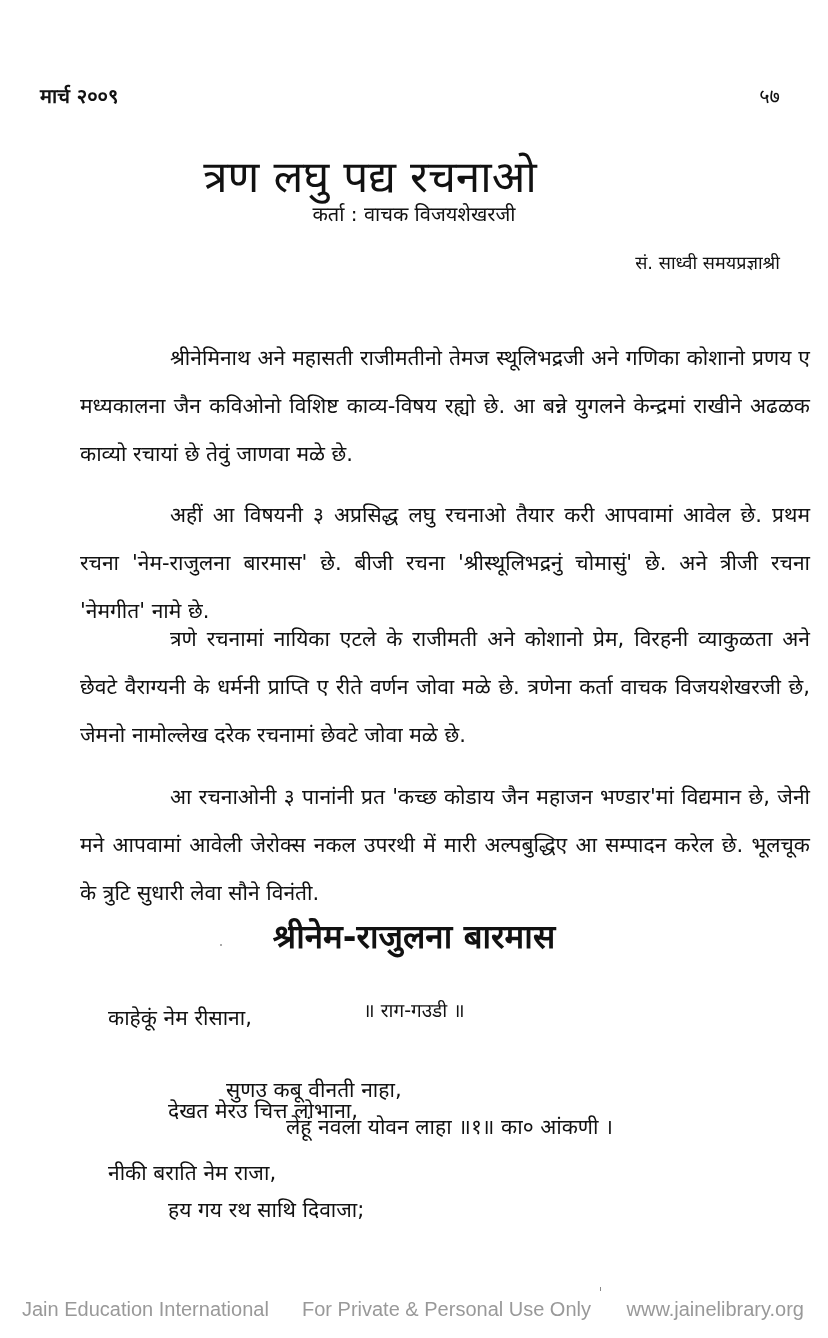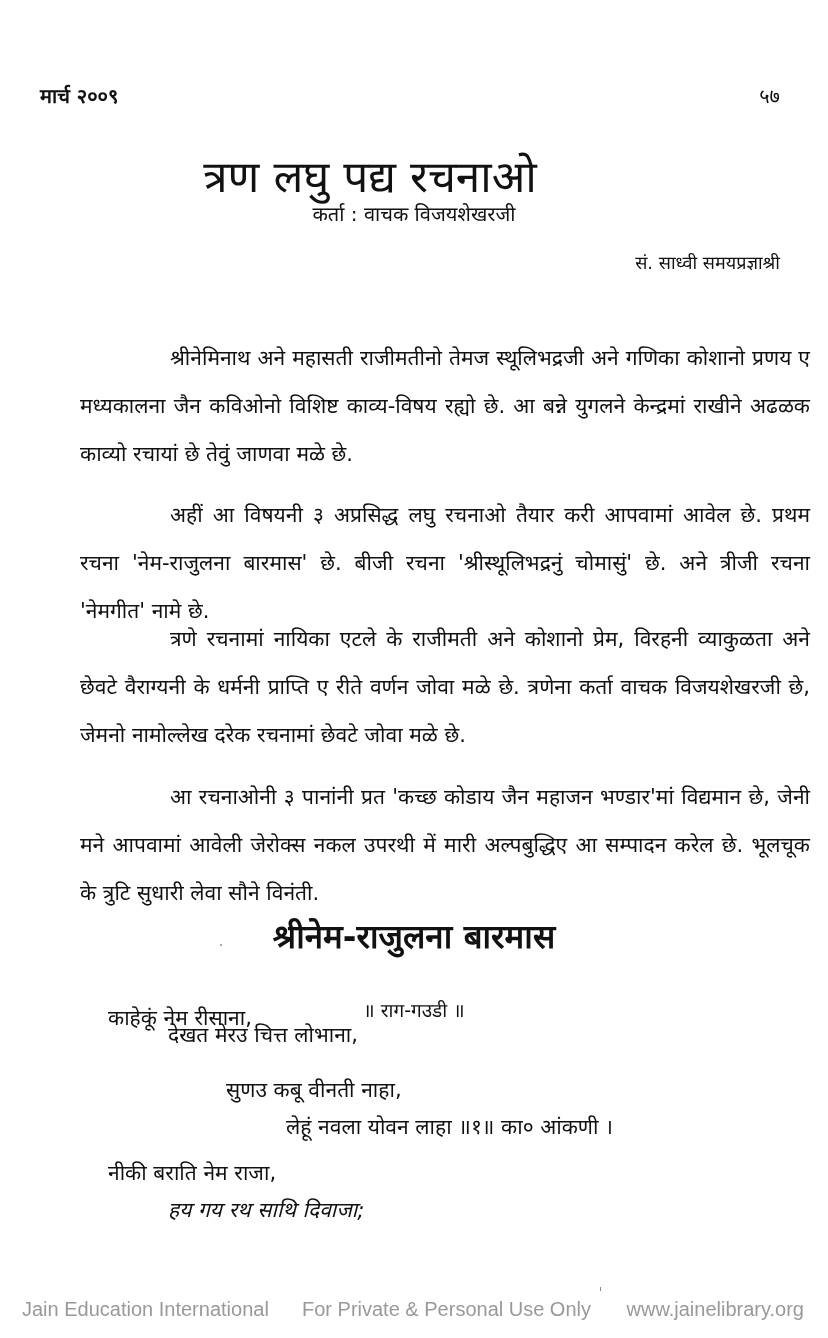--- a/index.html
+++ b/index.html
@@ -20,25 +20,25 @@
     margin-left: 30px;
   }
   .p1 { top: 313px; }
   .p2 { top: 470px; }
   .p3 { top: 594px; }
   .p4 { top: 752px; }
   .poem-title { left: 0; width: 828px; text-align: center; padding-left: 0; top: 913px; font-size: 33px; font-weight: bold; }
   .raga { left: 0; width: 828px; text-align: center; top: 963px; font-size: 19px; margin-top: 34px; }
   .verse { font-size: 21px; }
   .v0 { left: 108px; top: 1003px; }
-  .v1 { left: 168px; top: 1020px; }
+  .v1 { left: 168px; top: 1096px; }
   .v2 { left: 226px; top: 1075px; }
   .v3 { left: 286px; top: 1112px; }
   .v4 { left: 108px; top: 1158px; }
-  .v5 { left: 168px; top: 1195px; font-style: italic; }
+  .v5 { left: 168px; top: 1195px; }
   .footer { top: 1298px; font-family: "Liberation Sans", sans-serif; font-size: 20px; color: #999; }
   .f-left { left: 22px; }
   .f-mid { left: 302px; }
   .f-right { right: 24px; }
   .speck { position: absolute; left: 600px; top: 1287px; width: 1px; height: 4px; background: #888; }
   .speck2 { position: absolute; left: 220px; top: 944px; width: 2px; height: 2px; background: #aaa; }
 </style>
 </head>
 <body>
 

